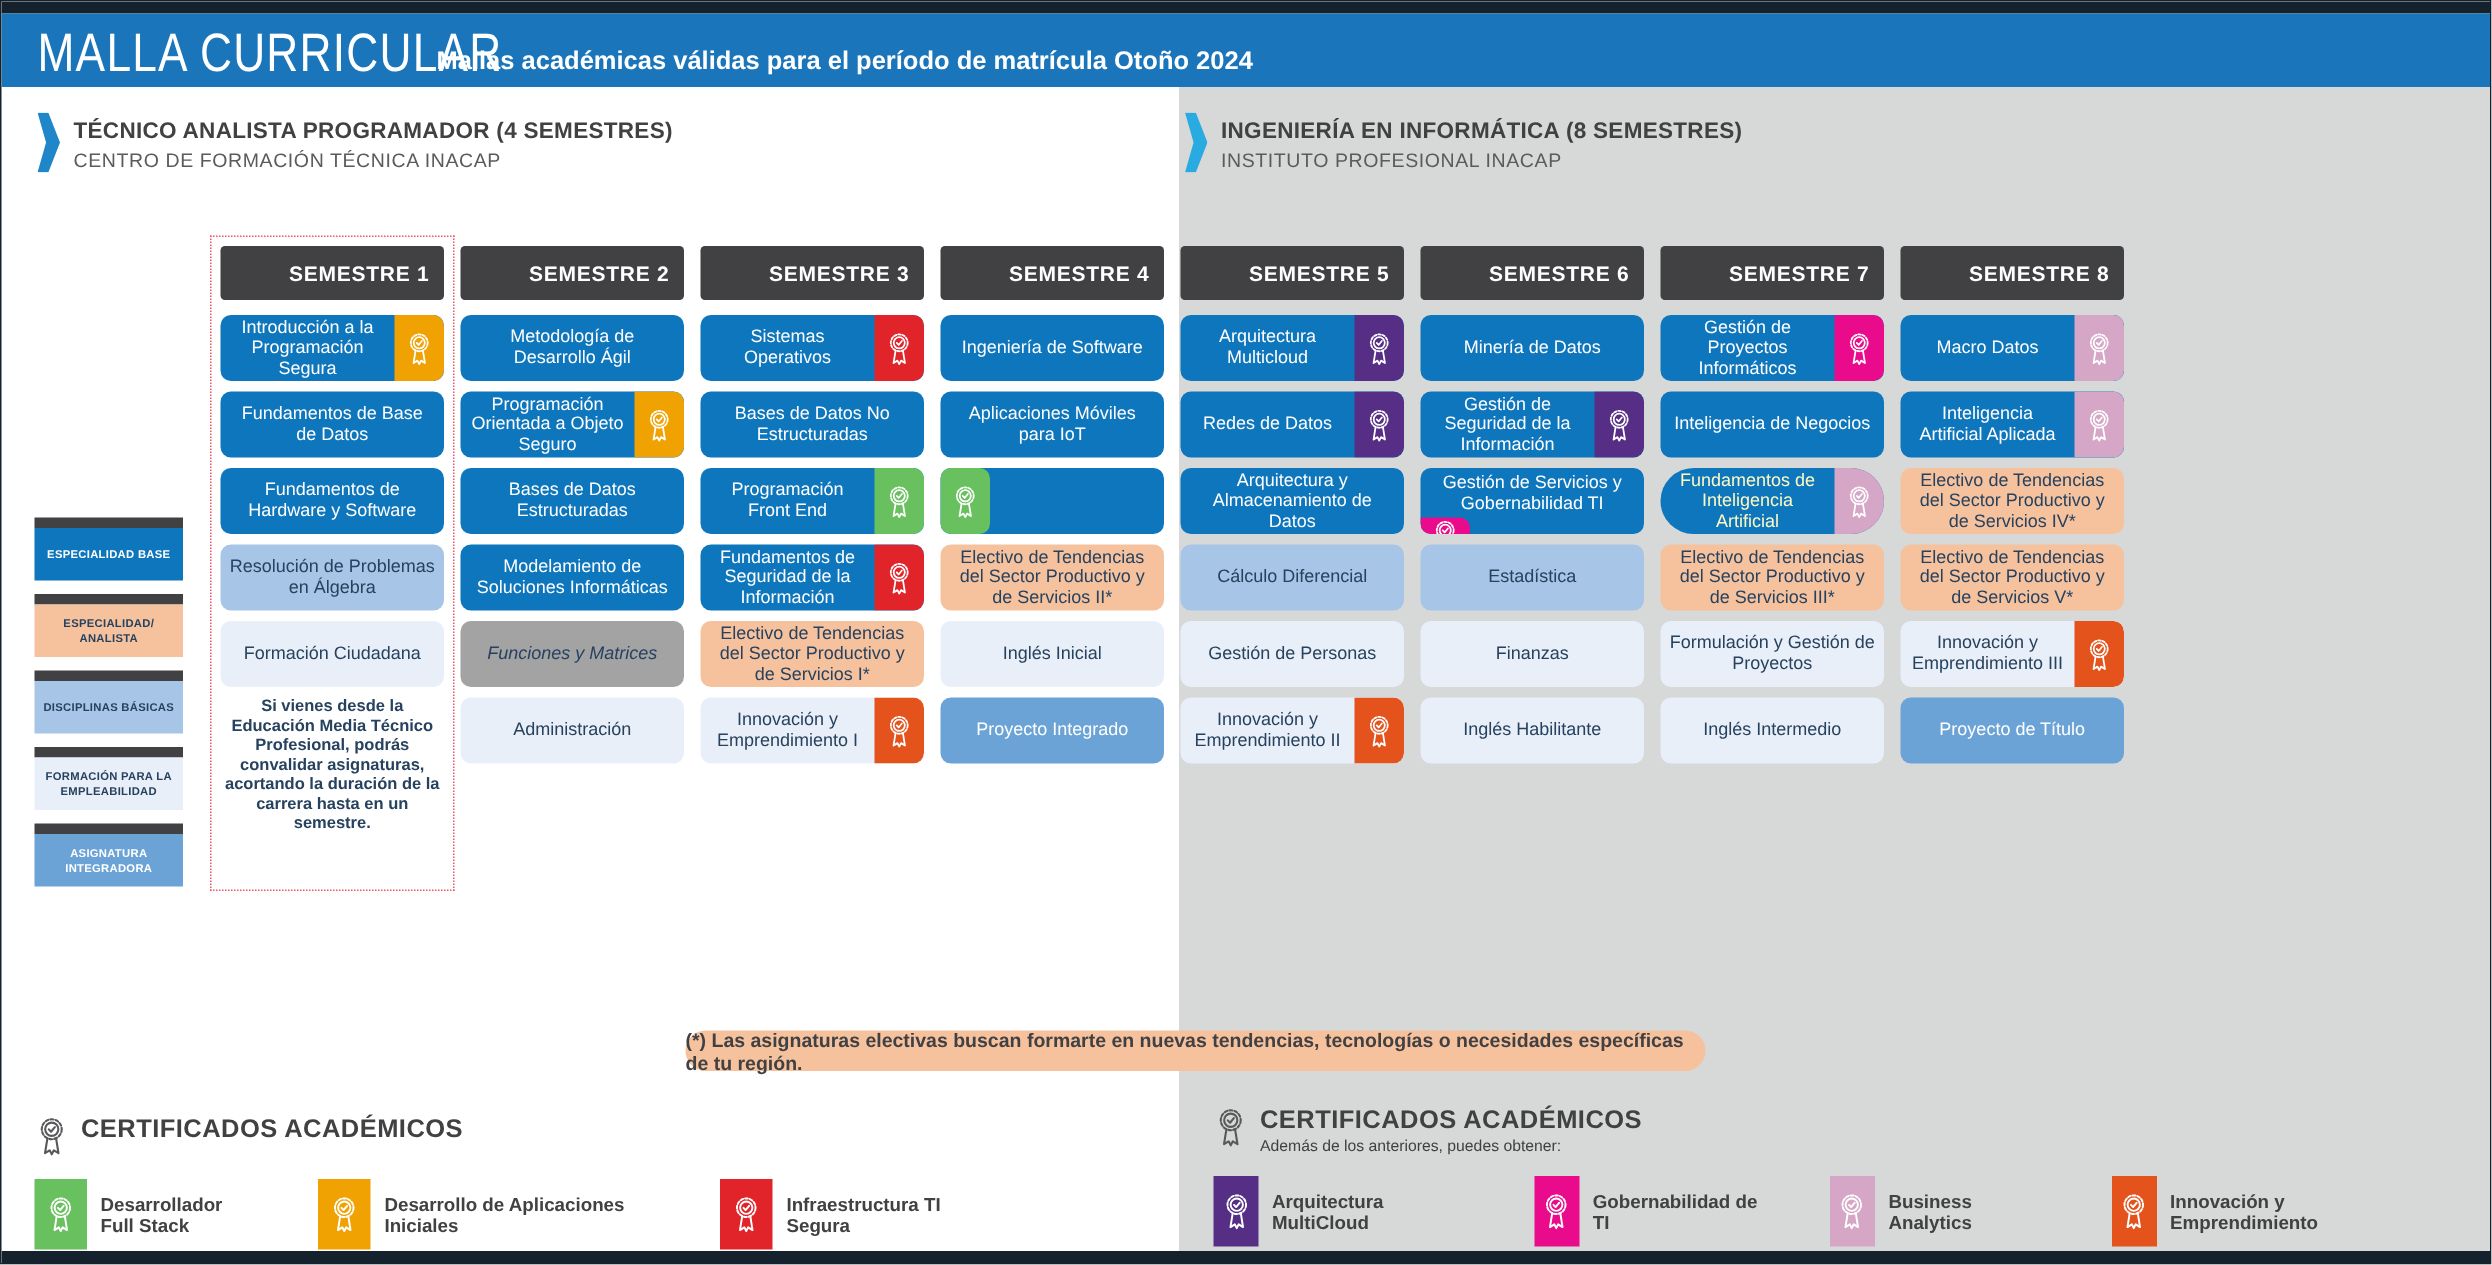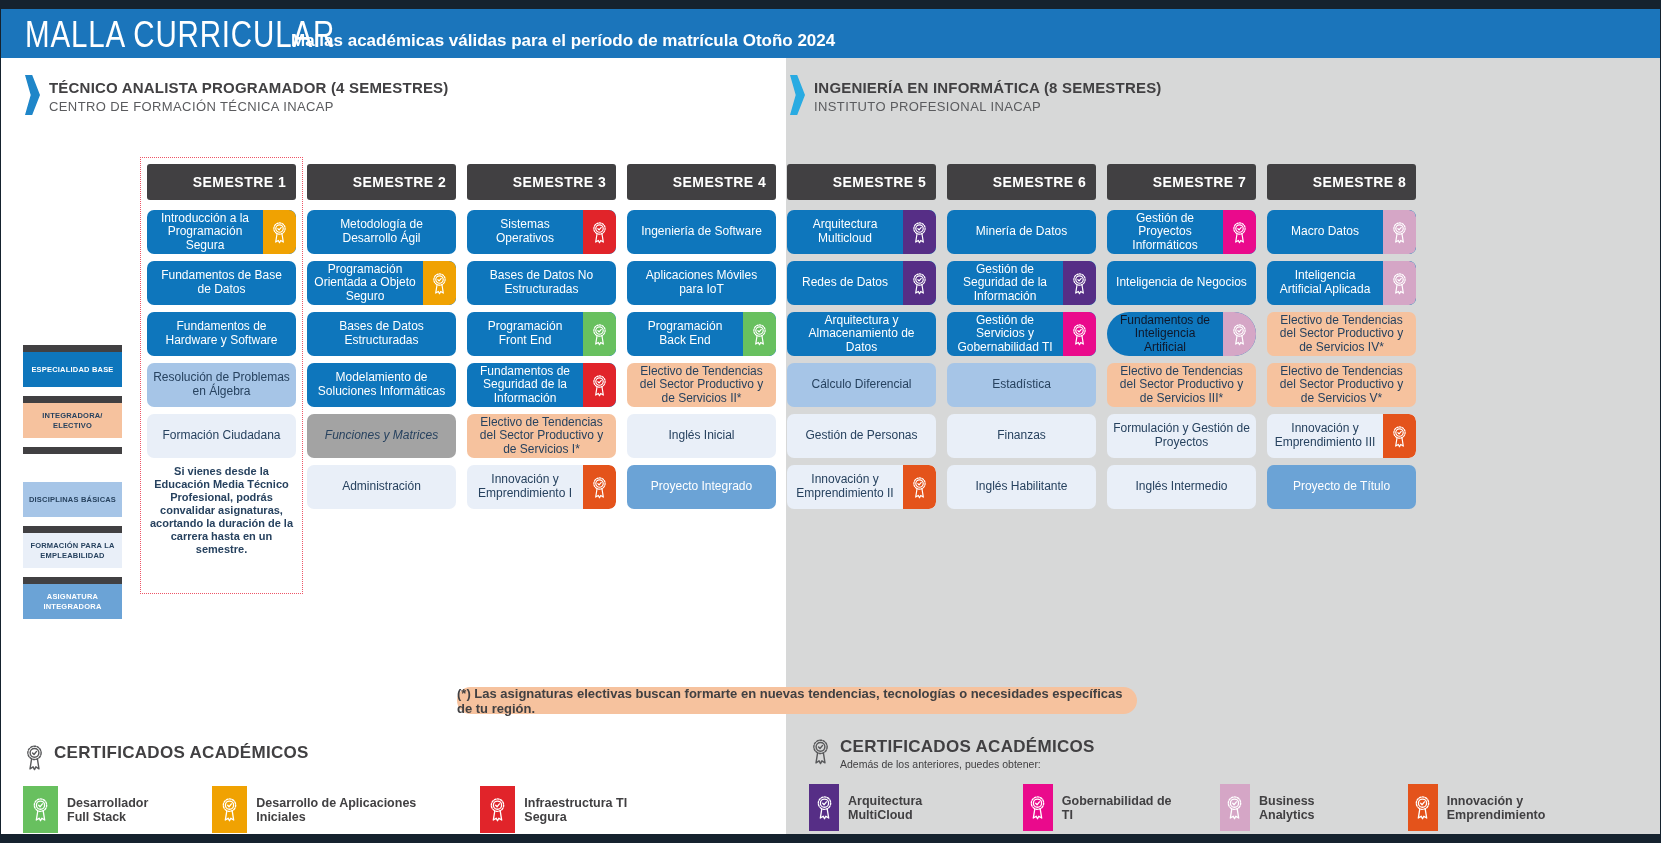--- a/index.html
+++ b/index.html
@@ -90,25 +90,25 @@
     </div>
   </div>
 
   <div class="legend">
       <div class="legend-item">
         <div class="legend-topbar"></div>
         <div class="legend-box" style="background: rgb(14, 118, 188); color: rgb(255, 255, 255);">ESPECIALIDAD BASE</div>
       </div>
       <div class="legend-item">
         <div class="legend-topbar"></div>
-        <div class="legend-box" style="background: rgb(246, 194, 158); color: rgb(39, 66, 95);">INTEGRADORA/ ELECTIVO</div>
+        <div class="legend-box" style="background: rgb(246, 194, 158); color: rgb(39, 66, 95);">ESPECIALIDAD/ ANALISTA</div>
       </div>
       <div class="legend-item">
         <div class="legend-topbar"></div>
-        <div class="legend-box" style="background: rgb(166, 197, 231); color: rgb(39, 66, 95); margin-top: 28px;">DISCIPLINAS BÁSICAS</div>
+        <div class="legend-box" style="background: rgb(166, 197, 231); color: rgb(39, 66, 95);">DISCIPLINAS BÁSICAS</div>
       </div>
       <div class="legend-item">
         <div class="legend-topbar"></div>
         <div class="legend-box" style="background: rgb(233, 239, 248); color: rgb(39, 66, 95);">FORMACIÓN PARA LA EMPLEABILIDAD</div>
       </div>
       <div class="legend-item">
         <div class="legend-topbar"></div>
         <div class="legend-box" style="background: rgb(107, 163, 214); color: rgb(255, 255, 255);">ASIGNATURA INTEGRADORA</div>
       </div>
     </div>
@@ -249,21 +249,20 @@
       </div>
       <div class="column">
         <div class="sem-header">SEMESTRE 4</div>
         <div class="card" style="background: rgb(14, 118, 188); color: rgb(255, 255, 255);">
           <div class="card-text">Ingeniería de Software</div>
         </div>
         <div class="card" style="background: rgb(14, 118, 188); color: rgb(255, 255, 255);">
           <div class="card-text">Aplicaciones Móviles para IoT</div>
         </div>
         <div class="card" style="background: rgb(14, 118, 188); color: rgb(255, 255, 255);">
-          <div class="card-text">Programación Back End</div>
           <div class="badge" style="background: rgb(104, 192, 95);">
             <span class="rosette">
               <svg width="19" height="25" viewBox="0 0 24 31" fill="none">
     <g stroke="#ffffff" stroke-width="1.5" stroke-linecap="round" stroke-linejoin="round">
       <circle cx="12" cy="10.5" r="7.1" stroke-dasharray="2.1 1.5"></circle>
       <circle cx="12" cy="10.5" r="4.7"></circle>
       <path d="M9.9 10.6l1.6 1.7 2.7-3.3"></path>
       <path d="M8.9 17L7.2 27.6l3.3-2.1 1.5 2.9 1.5-2.9 3.3 2.1L15.1 17"></path>
     </g>
               </svg>
@@ -350,21 +349,21 @@
     <g stroke="#ffffff" stroke-width="1.5" stroke-linecap="round" stroke-linejoin="round">
       <circle cx="12" cy="10.5" r="7.1" stroke-dasharray="2.1 1.5"></circle>
       <circle cx="12" cy="10.5" r="4.7"></circle>
       <path d="M9.9 10.6l1.6 1.7 2.7-3.3"></path>
       <path d="M8.9 17L7.2 27.6l3.3-2.1 1.5 2.9 1.5-2.9 3.3 2.1L15.1 17"></path>
     </g>
               </svg>
             </span>
           </div>
         </div>
-        <div class="card" style="background: rgb(14, 118, 188); color: rgb(255, 255, 255);">
+        <div class="card" style="background: rgb(14, 118, 188); color: rgb(255, 255, 255); flex-direction: column;">
           <div class="card-text">Gestión de Servicios y Gobernabilidad TI</div>
           <div class="badge" style="background: rgb(234, 10, 140);">
             <span class="rosette">
               <svg width="19" height="25" viewBox="0 0 24 31" fill="none">
     <g stroke="#ffffff" stroke-width="1.5" stroke-linecap="round" stroke-linejoin="round">
       <circle cx="12" cy="10.5" r="7.1" stroke-dasharray="2.1 1.5"></circle>
       <circle cx="12" cy="10.5" r="4.7"></circle>
       <path d="M9.9 10.6l1.6 1.7 2.7-3.3"></path>
       <path d="M8.9 17L7.2 27.6l3.3-2.1 1.5 2.9 1.5-2.9 3.3 2.1L15.1 17"></path>
     </g>
@@ -395,21 +394,21 @@
       <path d="M9.9 10.6l1.6 1.7 2.7-3.3"></path>
       <path d="M8.9 17L7.2 27.6l3.3-2.1 1.5 2.9 1.5-2.9 3.3 2.1L15.1 17"></path>
     </g>
               </svg>
             </span>
           </div>
         </div>
         <div class="card" style="background: rgb(14, 118, 188); color: rgb(255, 255, 255);">
           <div class="card-text">Inteligencia de Negocios</div>
         </div>
-        <div class="card" style="background: rgb(14, 118, 188); color: #0f172a; border-radius: 27px;">
+        <div class="card" style="background: rgb(14, 118, 188); color: #fef9c3; border-radius: 27px;">
           <div class="card-text">Fundamentos de Inteligencia Artificial</div>
           <div class="badge" style="background: rgb(213, 166, 198);">
             <span class="rosette">
               <svg width="19" height="25" viewBox="0 0 24 31" fill="none">
     <g stroke="#ffffff" stroke-width="1.5" stroke-linecap="round" stroke-linejoin="round">
       <circle cx="12" cy="10.5" r="7.1" stroke-dasharray="2.1 1.5"></circle>
       <circle cx="12" cy="10.5" r="4.7"></circle>
       <path d="M9.9 10.6l1.6 1.7 2.7-3.3"></path>
       <path d="M8.9 17L7.2 27.6l3.3-2.1 1.5 2.9 1.5-2.9 3.3 2.1L15.1 17"></path>
     </g>

